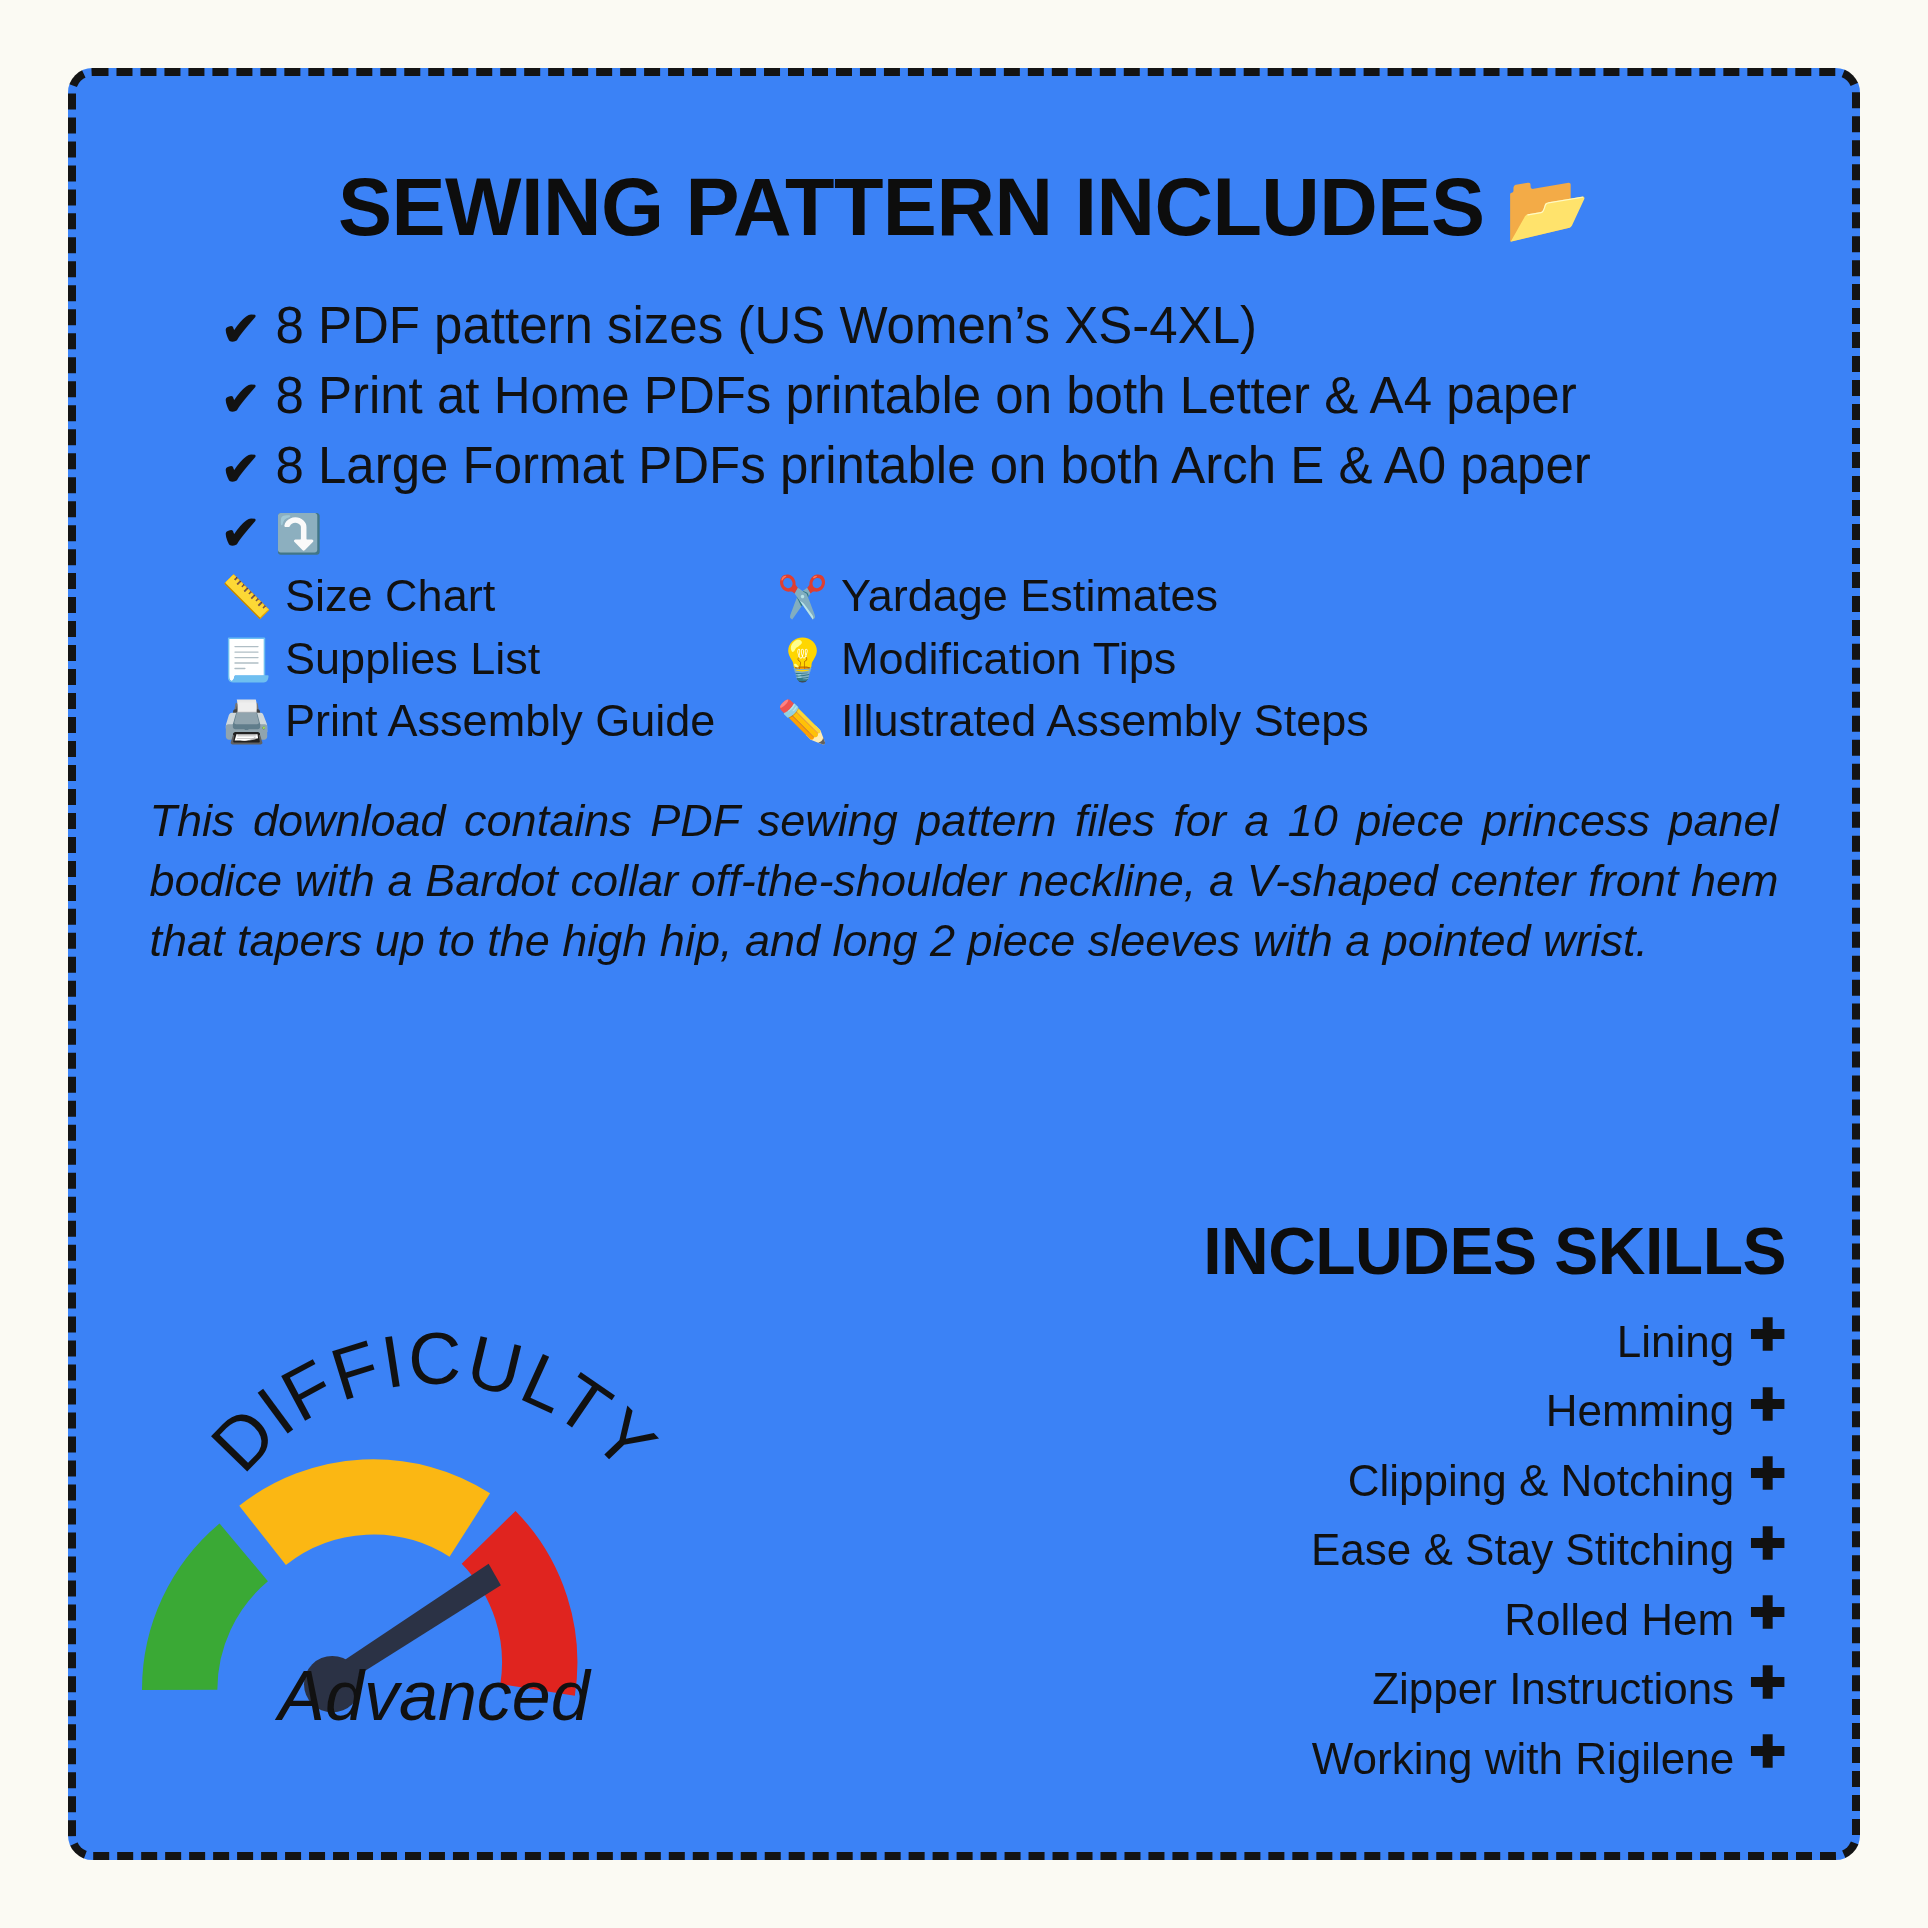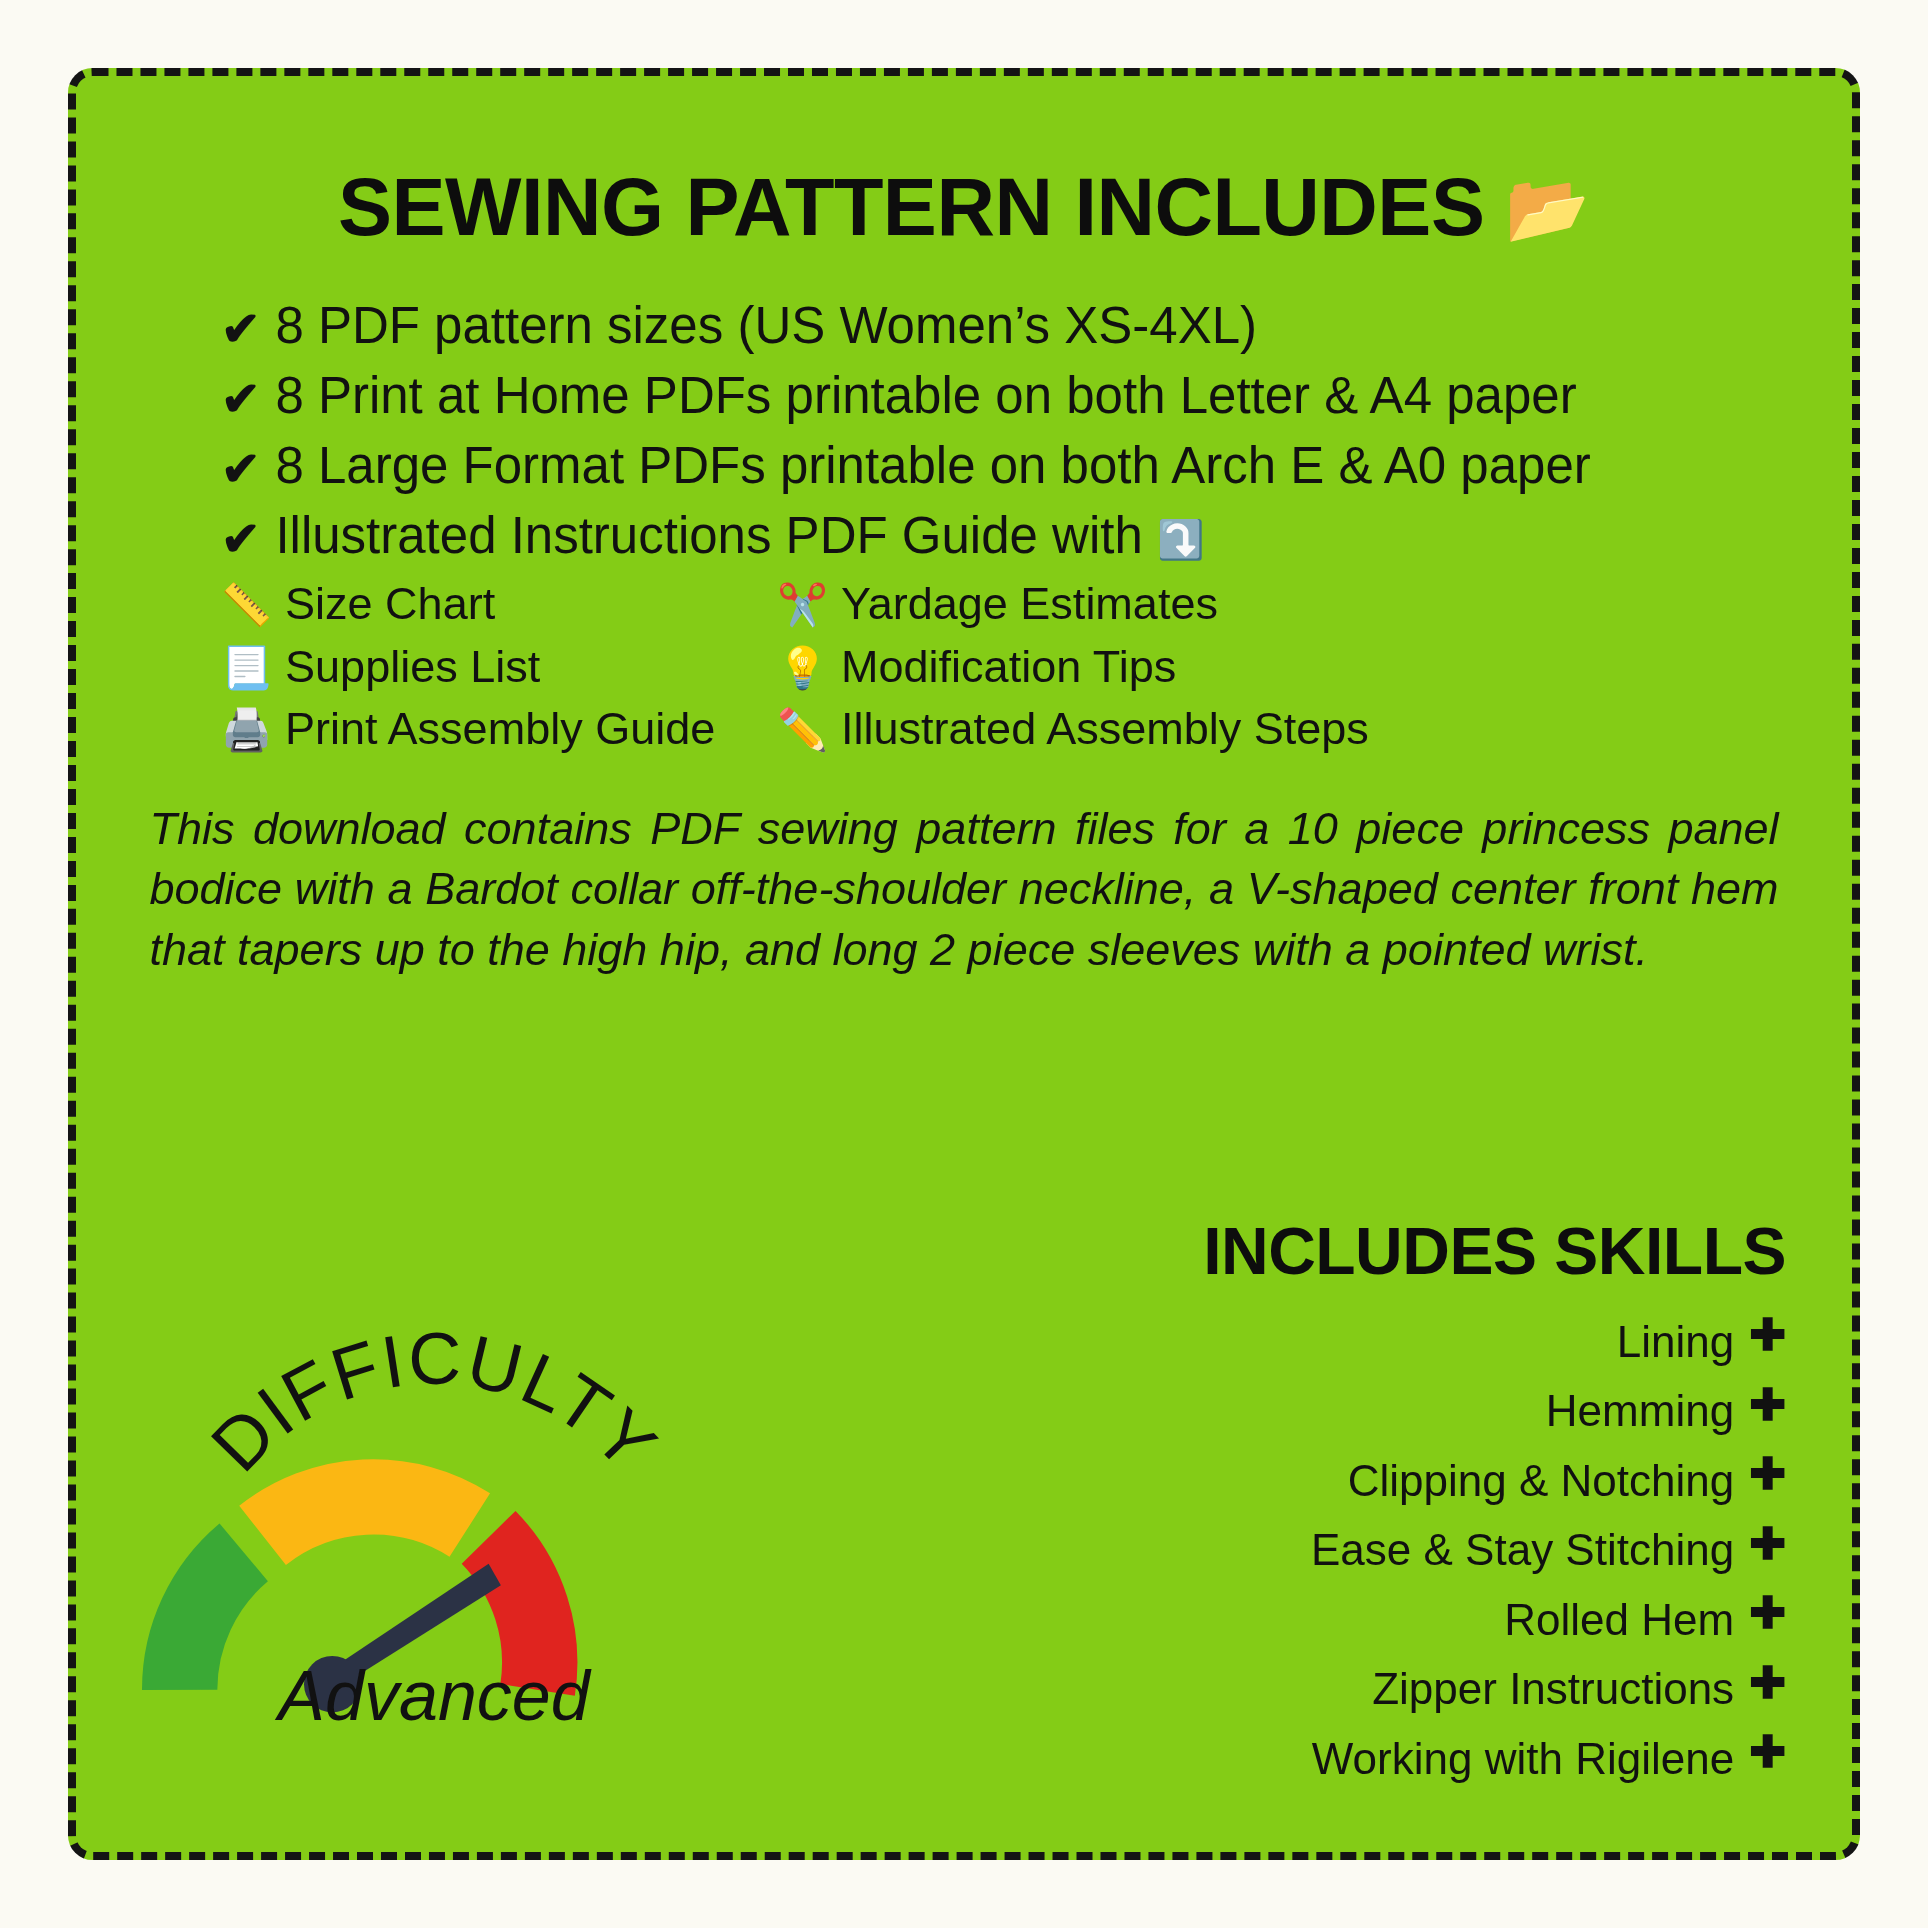--- a/index.html
+++ b/index.html
@@ -19,21 +19,21 @@
     width: 1928px;
     height: 1928px;
     box-sizing: border-box;
     padding: 68px;
   }
   .card {
     position: relative;
     box-sizing: border-box;
     width: 100%;
     height: 100%;
-    background: #84cc16;
+    background: #3b82f6;
     border: 8.5px dashed #141414;
     border-radius: 24.5px;
     padding: 55px 66px 38px 66px;
   }
 
   
   .title-row {
     display: flex;
     align-items: center;
     justify-content: center;
@@ -203,21 +203,20 @@
       <div class="check-item">
         <span class="check-mark">✔</span>
         <span class="check-text">8 Print at Home PDFs printable on both Letter &amp; A4 paper</span>
       </div>
       <div class="check-item">
         <span class="check-mark">✔</span>
         <span class="check-text">8 Large Format PDFs printable on both Arch E &amp; A0 paper</span>
       </div>
       <div class="check-item">
         <span class="check-mark">✔</span>
-        <span class="check-text">Illustrated Instructions PDF Guide with</span>
         <span class="inline-emoji">⤵️</span>
       </div>
     </div>
 
     <div class="feature-grid">
       <div class="feature">
         <span class="feature-emoji">📏</span>
         <span class="feature-label">Size Chart</span>
       </div>
       <div class="feature">

